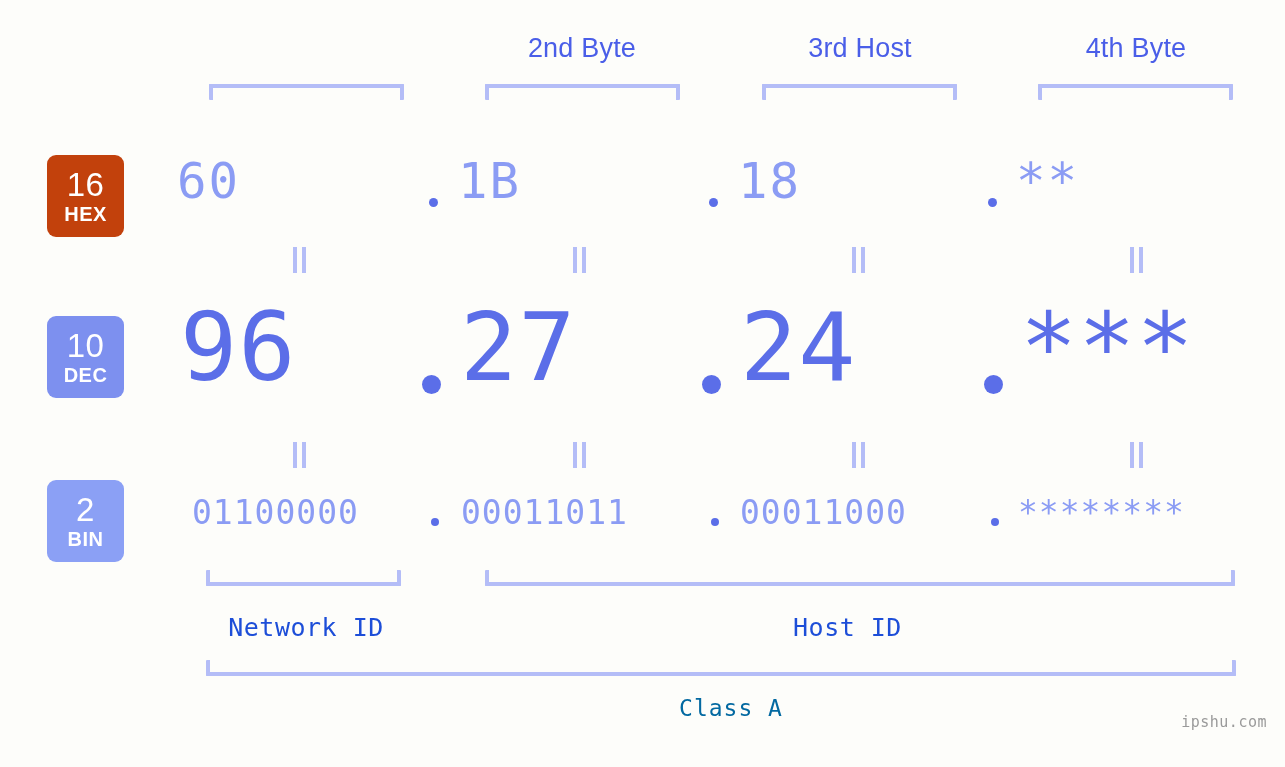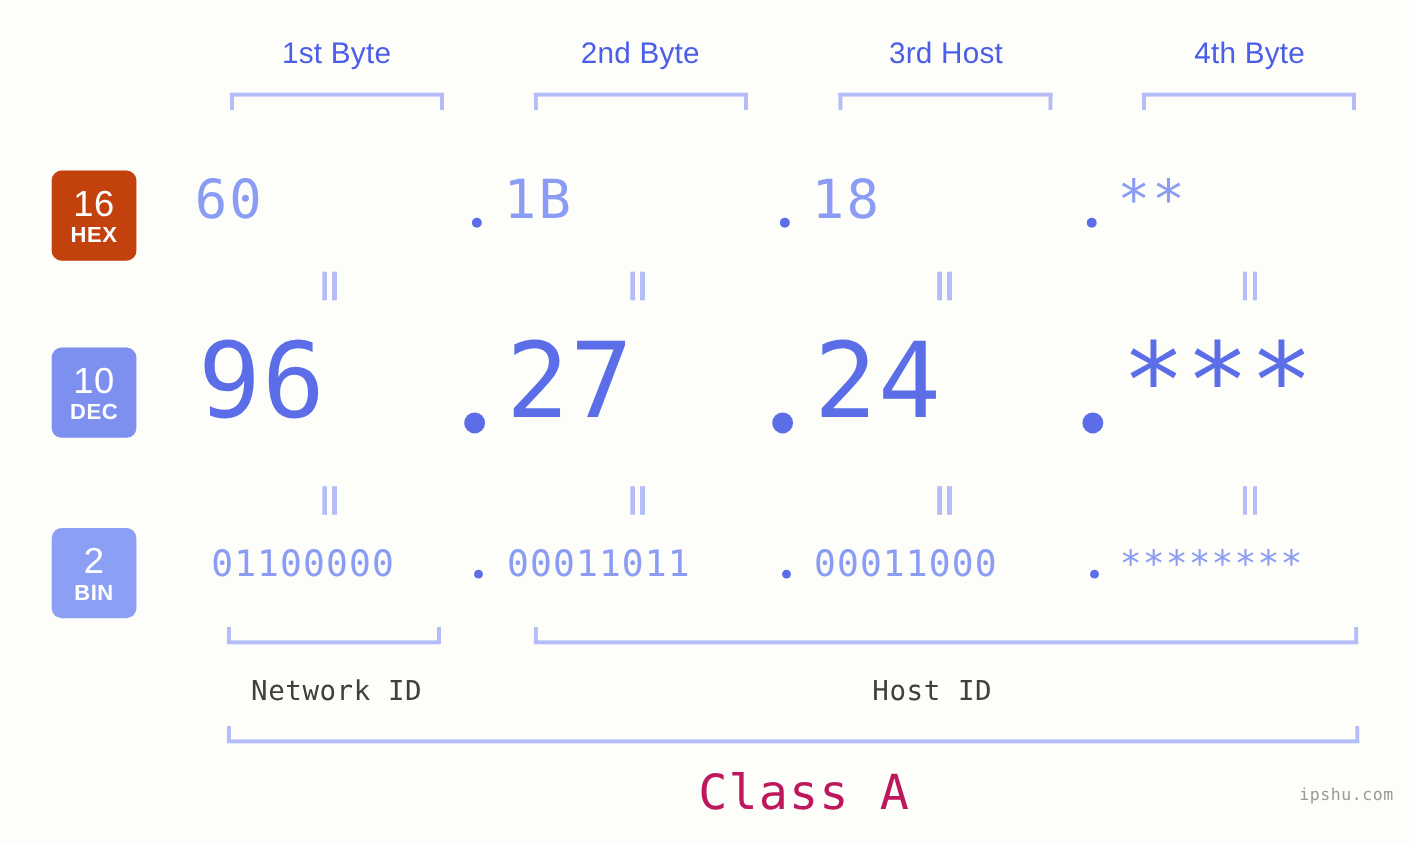--- a/index.html
+++ b/index.html
@@ -140,52 +140,51 @@
   }
   .eq-upper { top: 247px; }
   .eq-lower { top: 442px; }
 
   
   .id-label {
     position: absolute;
     text-align: center;
     font-family: "DejaVu Sans Mono", "Liberation Mono", monospace;
     font-size: 25px;
-    color: #404040;
+    color: #1d4ed8;
     white-space: nowrap;
     letter-spacing: 0.5px;
   }
 
   .class-label {
     position: absolute;
     text-align: center;
     font-family: "DejaVu Sans Mono", "Liberation Mono", monospace;
-    font-size: 44px;
-    color: #be185d;
+    font-size: 23px;
+    color: #0369a1;
     white-space: nowrap;
     letter-spacing: 1px;
   }
 
   .watermark {
     position: absolute;
     right: 18px;
     top: 713px;
     font-family: "DejaVu Sans Mono", "Liberation Mono", monospace;
     font-size: 15px;
     color: #9a9a9a;
     letter-spacing: 0.5px;
     margin-left: 36px;
   }
 </style>
 </head>
 <body>
 
 <div id="stage">
 
-  <div class="byte-head" style="left:186px">1st Byte</div>
   <div class="byte-head" style="left:462px">2nd Byte</div>
   <div class="byte-head" style="left:740px">3rd Host</div>
   <div class="byte-head" style="left:1016px">4th Byte</div>
 
   <div class="bracket-top" style="left:209px; top:84px;  width:195px;"></div>
   <div class="bracket-top" style="left:485px; top:84px;  width:195px;"></div>
   <div class="bracket-top" style="left:762px; top:84px;  width:195px;"></div>
   <div class="bracket-top" style="left:1038px; top:84px; width:195px;"></div>
 
   <div class="badge badge-hex">

